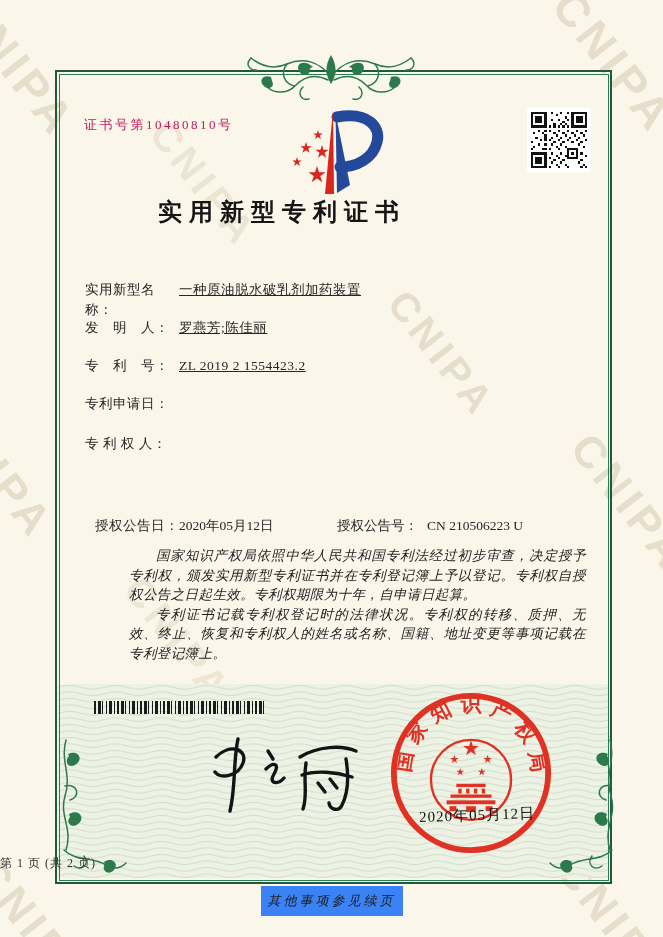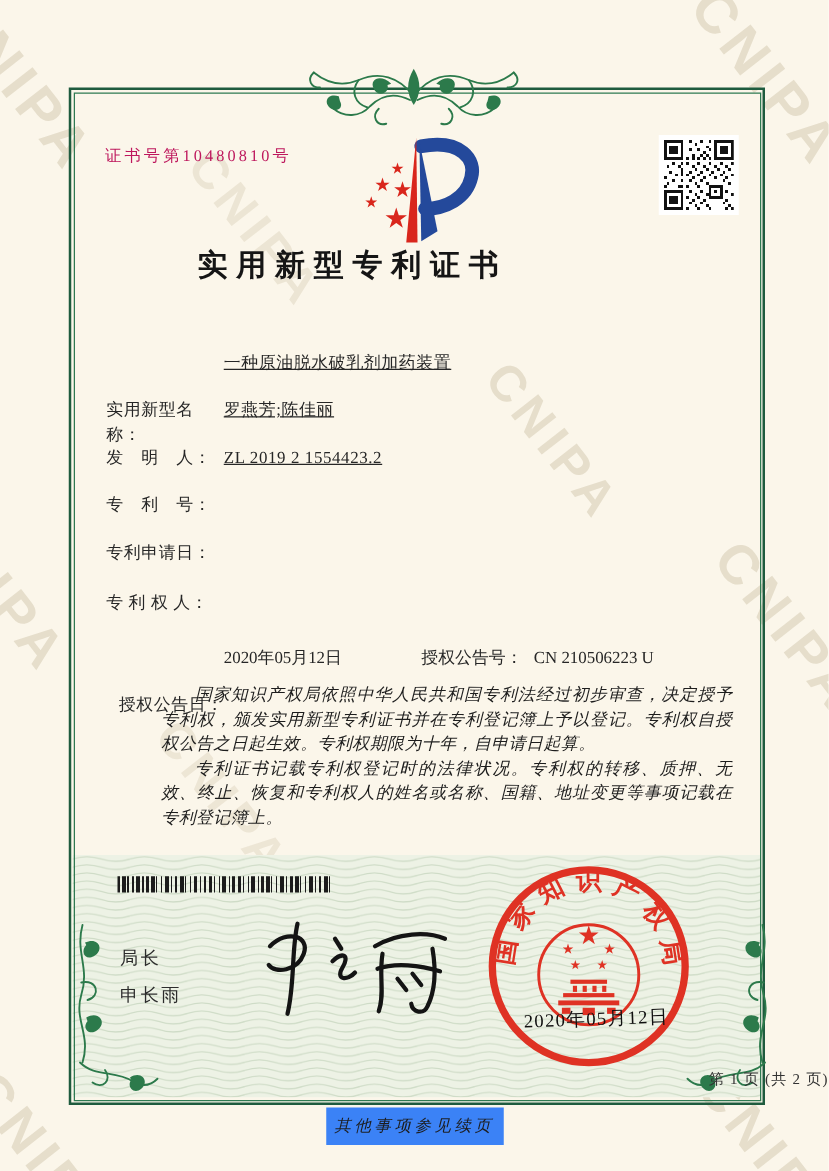--- a/index.html
+++ b/index.html
@@ -38,21 +38,21 @@
              font-size:13px; letter-spacing:2.5px; color:#be185d; }
   .logo { position:absolute; left:277px; top:106px; z-index:5; }
   .qr-box { position:absolute; left:527px; top:108px; width:64px; height:64px;
             background:#fff; z-index:5; display:flex; align-items:center; justify-content:center; }
   .title { position:absolute; left:0; top:196px; width:564px; text-align:center; z-index:5;
            font-size:24px; font-weight:700; letter-spacing:7px; color:#151515; }
 
   .fields { position:absolute; left:85px; top:272px; width:500px; z-index:5;
             font-size:13.5px; color:#262626; }
   .frow { position:absolute; left:0; width:500px; display:flex; line-height:20px; }
-  .flabel { flex:0 0 94px; letter-spacing:0.5px;margin-top:38px; }
+  .flabel { flex:0 0 94px; letter-spacing:0.5px; }
   .fvalue { flex:1; white-space:pre-line; letter-spacing:0.5px;text-decoration:underline; }
   .r0{top:8px} .r1{top:46px} .r2{top:84px} .r3{top:122px} .r4{top:162px} .r5{top:204px} .r6{top:244px}
   .grant-row { position:relative; height:20px;text-align:right; }
   .gno-label { position:absolute; left:252px; }
   .gno-value { position:absolute; left:342px; }
 
   .body-text { position:absolute; left:85px; top:546px; width:501px; z-index:5;
                font-size:13.5px; line-height:19.5px; color:#1d1d1d;
                font-style:italic; letter-spacing:0.4px; }
   .body-text p { text-indent:2em; text-align:justify;margin-left:44px; }
@@ -66,21 +66,21 @@
   .signer { position:absolute; left:96px; top:752px; z-index:5;
             font-family:"Liberation Sans","DejaVu Sans",sans-serif;
             font-size:14.5px; color:#2c2c2c; letter-spacing:2px; line-height:30px; }
   .signature { position:absolute; left:200px; top:731px; z-index:6; }
 
   .seal { position:absolute; left:388px; top:690px; z-index:6; }
   .seal-date { position:absolute; left:398px; top:806px; width:158px; z-index:7;
                font-size:15px; color:#101010; letter-spacing:1px; text-align:center;
                transform:rotate(-2deg); }
 
-  .page-info { position:absolute; left:0; top:855px; width:663px; text-align:right; z-index:5;
+  .page-info { position:absolute; left:0; top:855px; width:663px; text-align:left; z-index:5;
                font-size:12px; color:#333; letter-spacing:1px; }
   .footer-note { position:absolute; left:0; top:886px; width:663px; text-align:center; z-index:5; }
   .footer-note span { display:inline-block; background:#3b82f6; padding:6px 7px;
                font-size:13px; font-style:italic; letter-spacing:3px; color:#1d1d1d; }
 </style>
 </head>
 <body>
 
 <div class="page">
 
@@ -226,24 +226,20 @@
     </div>
   </div>
 
   <div class="body-text">
     <p>国家知识产权局依照中华人民共和国专利法经过初步审查，决定授予专利权，颁发实用新型专利证书并在专利登记簿上予以登记。专利权自授权公告之日起生效。专利权期限为十年，自申请日起算。</p>
     <p>专利证书记载专利权登记时的法律状况。专利权的转移、质押、无效、终止、恢复和专利权人的姓名或名称、国籍、地址变更等事项记载在专利登记簿上。</p>
   </div>
 
   <div class="barcode"></div>
 
-  <div class="signer">
-    <div>局长</div>
-    <div>申长雨</div>
-  </div>
 
   <svg class="signature" width="165" height="85" viewBox="0 0 165 85">
     <g fill="none" stroke="#141414" stroke-width="3.4" stroke-linecap="round">
       <path d="M38,8 C33,30 36,55 30,80"></path>
       <path d="M16,26 C30,12 48,18 43,32 C38,46 20,48 15,41"></path>
       <path d="M68,20 l5,8"></path>
       <path d="M66,38 C74,30 80,33 74,43 C68,53 78,54 84,47"></path>
       <path d="M100,26 C118,15 142,14 156,20"></path>
       <path d="M106,32 C103,50 108,64 103,78"></path>
       <path d="M146,28 C149,46 148,62 142,74 C139,81 130,79 129,72"></path>

